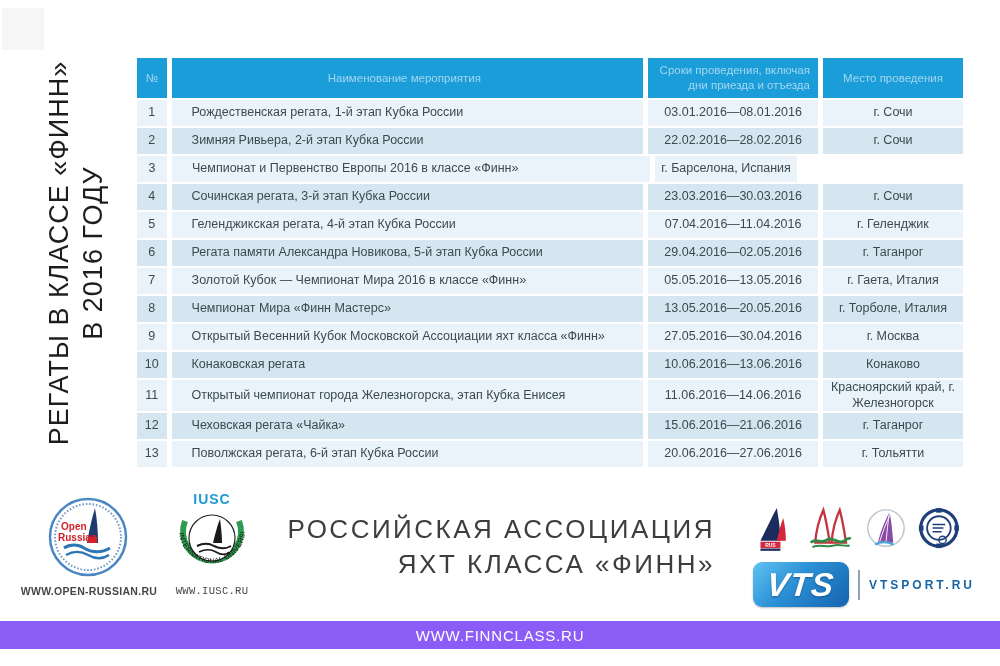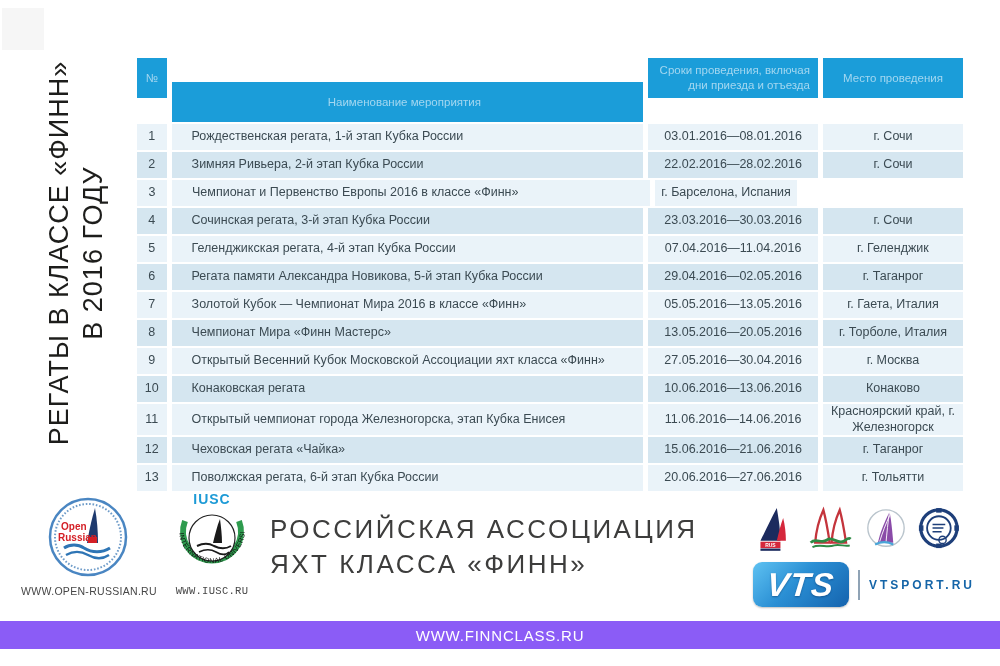--- a/index.html
+++ b/index.html
@@ -34,21 +34,21 @@
   .c-loc{width:142px;justify-content:center;text-align:center;}
   .row-light .cell{background:#eaf3f9;}
   .row-dark .cell{background:#d5e6f0;}
 
   
   .logo-caption{
     position:absolute;font-size:10.5px;color:#474747;letter-spacing:0.3px;
     text-align:center;white-space:nowrap;
   }
   .assoc{
-    position:absolute;left:270px;top:512px;width:445px;text-align:left;
+    position:absolute;left:270px;top:512px;width:445px;text-align:right;
     font-size:26px;line-height:35px;color:#3d3d3c;letter-spacing:2.5px;
   }
   .right-logos{position:absolute;left:755px;top:504px;width:205px;display:flex;gap:12px;align-items:flex-end;}
   .vts-row{position:absolute;left:753px;top:562px;display:flex;align-items:center;gap:9px;}
   .vts-box{
     width:96px;height:45px;border-radius:9px;
     background:linear-gradient(135deg,#5fc2f2 0%,#2a8fd4 45%,#1563ae 100%);
     display:flex;align-items:center;justify-content:center;
     box-shadow:0 1px 2px rgba(0,0,0,0.25);
   }
@@ -72,21 +72,21 @@
 <div class="corner-box"></div>
 
 <div class="vtitle">
   <div>РЕГАТЫ В КЛАССЕ «ФИНН»</div>
   <div>В 2016 ГОДУ</div>
 </div>
 
 <div class="table-wrap">
   <div class="trow">
     <div class="th c-num">№</div>
-    <div class="th c-name" style="justify-content:center;padding-left:0;margin-top:24px;">Наименование мероприятия</div>
+    <div class="th c-name" style="justify-content:center;padding-left:0;">Наименование мероприятия</div>
     <div class="th c-dates" style="padding:0 8px;box-sizing:border-box;">Сроки проведения, включая дни приезда и отъезда</div>
     <div class="th c-loc">Место проведения</div>
   </div>
   <div>
       <div class="trow row-light">
         <div class="cell c-num">1</div>
         <div class="cell c-name">Рождественская регата, 1-й этап Кубка России</div>
         <div class="cell c-dates">03.01.2016—08.01.2016</div>
         <div class="cell c-loc">г. Сочи</div>
       </div>
@@ -167,21 +167,21 @@
 <svg style="position:absolute;left:48px;top:497px;" width="80" height="80" viewBox="0 0 80 80">
   <circle cx="40" cy="40" r="38" fill="#ffffff" stroke="#4a86c2" stroke-width="2.5"></circle>
   <circle cx="40" cy="40" r="33" fill="none" stroke="#6f9cc9" stroke-width="2" stroke-dasharray="1.6 1.8"></circle>
   <path d="M47 11 C49 22 50 34 50 46 L39 46 C41 34 44 21 47 11 Z" fill="#1e3a6e"></path>
   <rect x="40" y="40" width="9" height="6" fill="#d42027"></rect>
   <path d="M16 51 C22 47 30 47 36 51 C44 56 54 56 62 51" fill="none" stroke="#2e75b5" stroke-width="3"></path>
   <path d="M18 58 C25 54 33 54 40 58 C47 62 55 62 61 58" fill="none" stroke="#2e75b5" stroke-width="2.4"></path>
   <text x="13" y="33" font-size="10" font-weight="bold" fill="#d42027">Open</text>
   <text x="10" y="44" font-size="10" font-weight="bold" fill="#d42027">Russian</text>
 </svg>
-<div class="logo-caption" style="left:18px;top:585px;width:142px;">WWW.OPEN-RUSSIAN.RU</div>
+<div class="logo-caption" style="left:18px;top:585px;width:142px;font-weight:bold;">WWW.OPEN-RUSSIAN.RU</div>
 
 <svg style="position:absolute;left:169px;top:490px;" width="86" height="90" viewBox="0 0 86 90">
   <defs>
     <path id="iuscArc" d="M 10 40 A 33 33 0 1 0 76 40" fill="none"></path>
   </defs>
   <text x="43" y="14" text-anchor="middle" font-size="14" font-weight="bold" fill="#1c9ad6" letter-spacing="1">IUSC</text>
   <path d="M 16 31 A 29 29 0 1 0 70 31" fill="none" stroke="#2e9b4e" stroke-width="6"></path>
   <circle cx="43" cy="48" r="23" fill="#ffffff" stroke="#222222" stroke-width="1.2"></circle>
   <path d="M51 29 C52 37 53 45 53 53 L44 53 C46 45 48 36 51 29 Z" fill="#1a1a1a"></path>
   <path d="M28 56 C34 53 40 53 45 56 C51 59 57 59 62 56" fill="none" stroke="#1a1a1a" stroke-width="2"></path>

